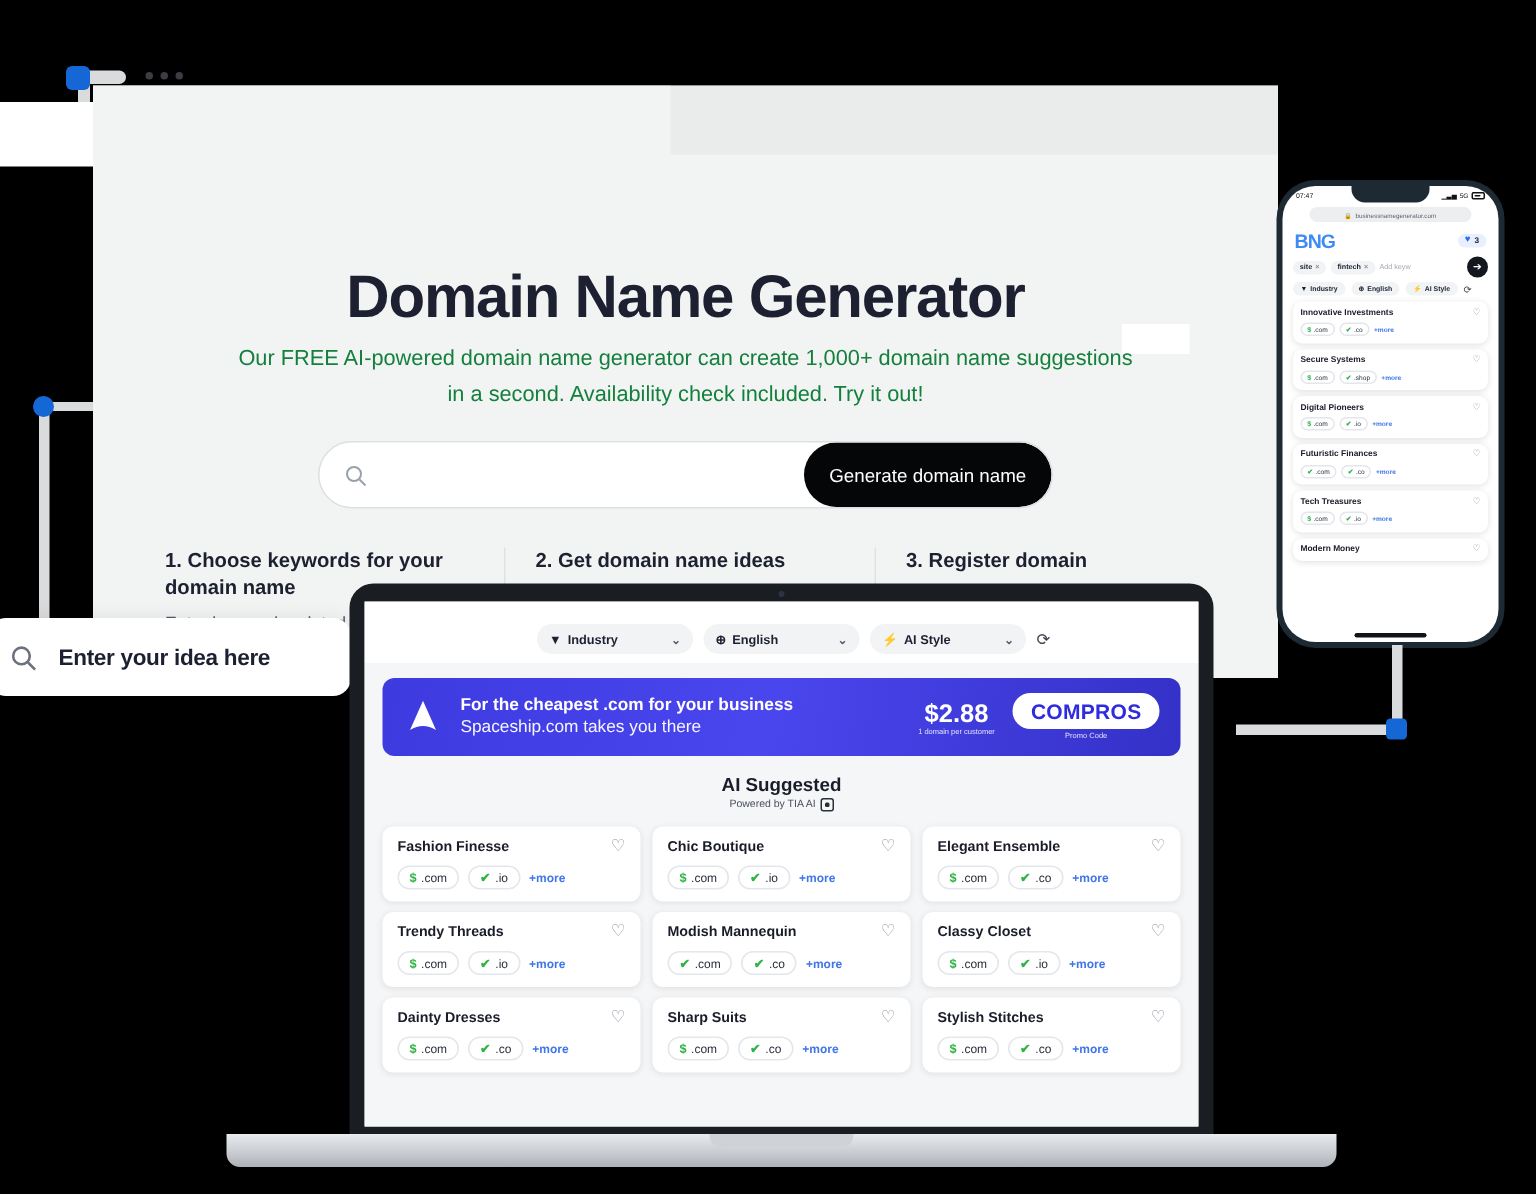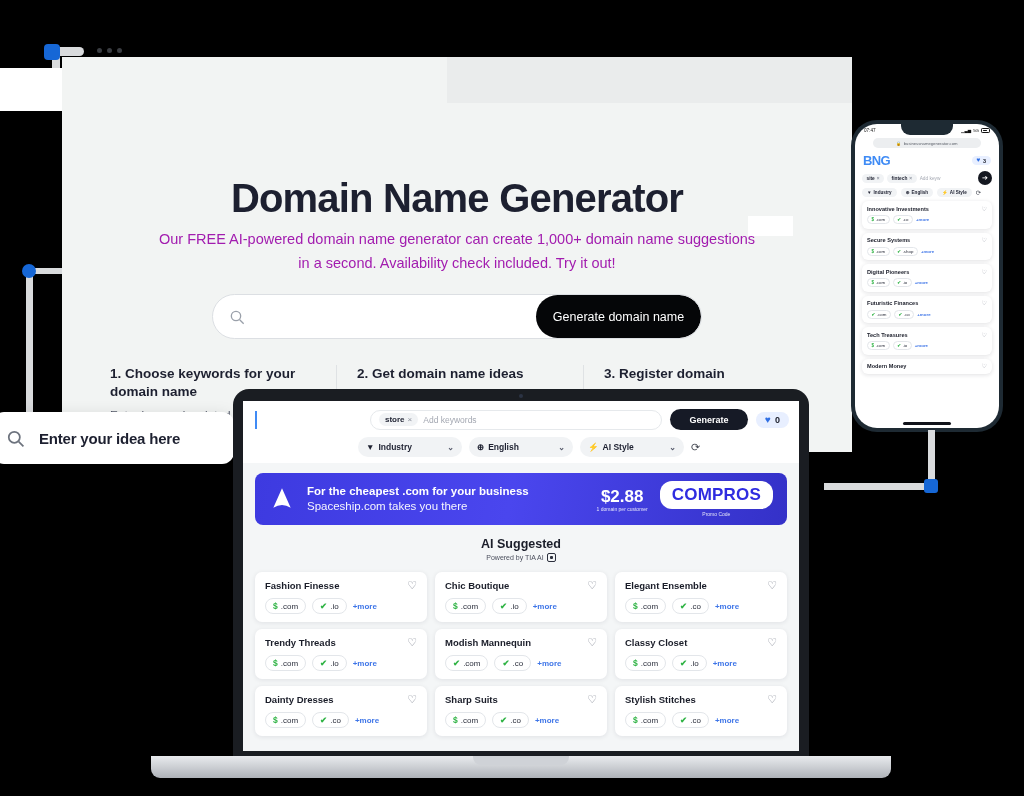--- a/index.html
+++ b/index.html
@@ -32,21 +32,21 @@
   }
 
   h1.hero-title {
     position: absolute; left: 0; top: 72px; width: 790px;
     text-align: center; font-size: 40px; line-height: 46px;
     font-weight: 800; color: #1d2030; letter-spacing: -0.8px;
   }
   p.hero-sub {
     position: absolute; left: 95px; top: 124px; width: 600px;
     text-align: center; font-size: 14.5px; line-height: 24px;
-    color: #a21caf;
+    color: #15803d;
   }
 
   
   .hero-search {
     position: absolute; left: 150px; top: 191px; width: 490px; height: 45px;
     background: #fff; border: 1px solid #dcdfe3; border-radius: 26px;
     display: flex; align-items: center; overflow: hidden;
   }
   .hero-search .mag { margin-left: 16px; width: 16px; height: 16px; flex: 0 0 auto; }
   .hero-search .sfield { flex: 1 1 auto; height: 100%; }
@@ -235,21 +235,21 @@
   }
   .promo-ship { width: 26px; height: 26px; flex: 0 0 auto; }
   .promo-txt { flex: 1 1 auto; color: #fff; }
   .promo-t1 { font-size: 11.5px; font-weight: 700; line-height: 15px; }
   .promo-t2 { font-size: 11.5px; font-weight: 400; line-height: 15px; opacity: .95; }
   .promo-price { text-align: center; color: #fff; flex: 0 0 auto; margin-left: 16px; }
   .promo-price .big { font-size: 17px; font-weight: 800; line-height: 19px; }
   .promo-price .small { font-size: 5px; opacity: .85; }
   .promo-code { text-align: center; flex: 0 0 auto; }
   .promo-code .pill {
-    background: #fff; color: #2f2ce0; font-size: 17px; font-weight: 800;
+    background: #fff; color: #2f2ce0; font-size: 14px; font-weight: 800;
     border-radius: 12px; padding: 4px 12px; letter-spacing: .2px;
   }
   .promo-code .small { font-size: 5px; color: #fff; opacity: .85; margin-top: 2px; }
 
   
   .ai-head { text-align: center; margin-top: 12px; }
   .ai-head h2 { font-size: 12.5px; font-weight: 700; color: #1a1d29; }
   .ai-head .pw {
     font-size: 7px; color: #4c505e; margin-top: 2px;
     display: flex; align-items: center; justify-content: center; gap: 3px;
@@ -493,34 +493,20 @@
   <div class="conn right-v"></div>
   <div class="conn right-h"></div>
   <div class="dot-blue right-dot"></div>
 
   <div class="laptop">
     <div class="laptop-lid">
       <div class="laptop-cam"></div>
       <div class="laptop-screen">
 
         <div class="lt-toolbar">
-          <div class="lt-row1">
-            <div class="lt-caret"></div>
-            <div class="lt-input">
-              <span class="lt-chip">
-                <span>store</span><span class="x">×</span>
-              </span>
-              <span class="lt-ph">Add keywords</span>
-            </div>
-            <div class="lt-gen">Generate</div>
-            <div class="lt-heart">
-              <span class="hrt">♥</span>
-              <span>0</span>
-            </div>
-          </div>
           <div class="lt-row2">
             <div class="lt-sel">
               <span class="left">
                 <span>▼</span>
                 <span>Industry</span>
               </span>
               <span class="cv">⌄</span>
             </div>
             <div class="lt-sel">
               <span class="left">

